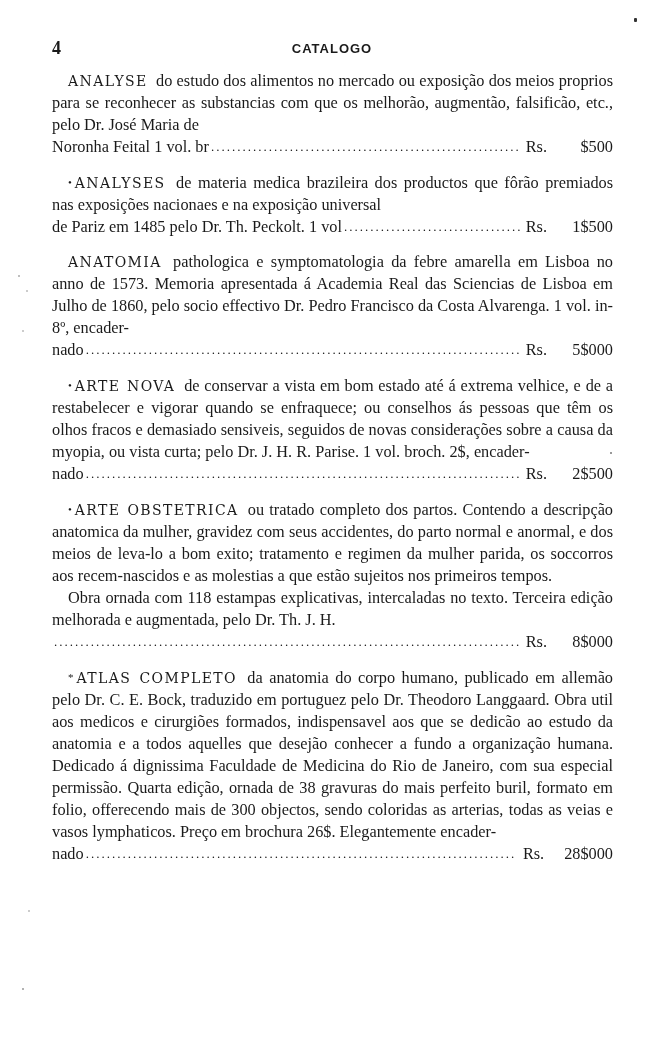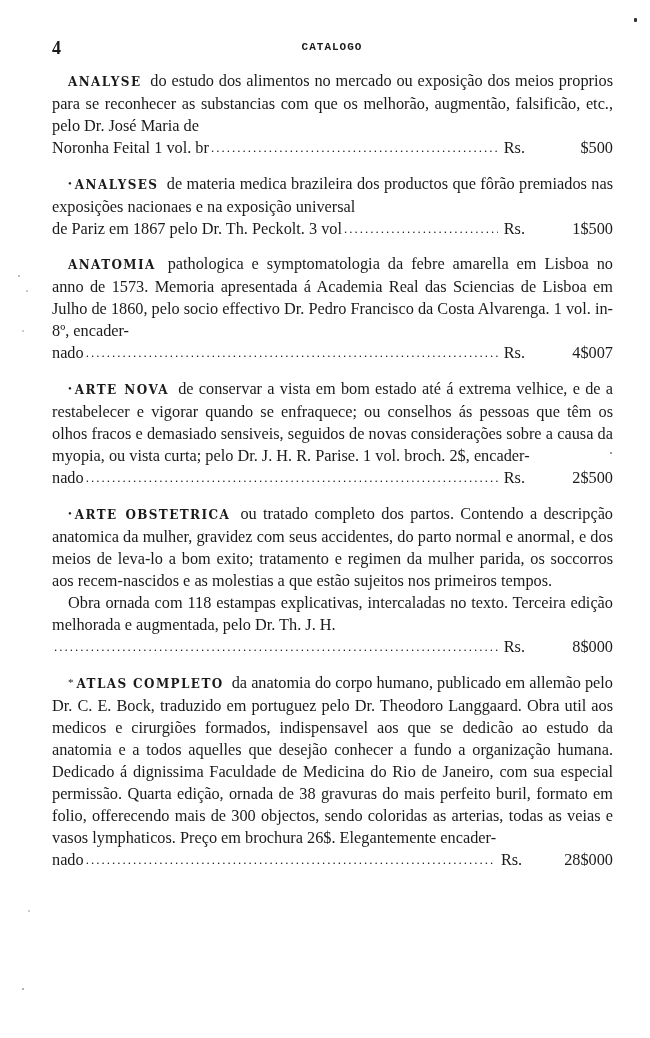--- a/index.html
+++ b/index.html
@@ -29,22 +29,22 @@
       font-family: "Liberation Serif", serif;
       font-weight: bold;
       font-size: 18px;
     }
     .running-title {
       position: absolute;
       left: 0;
       right: 0;
       top: 3px;
       text-align: center;
-      font-family: Liberation Mono, monospace;
-      font-size: 11px;
+      font-family: Liberation Sans, sans-serif;
+      font-size: 13px;
       letter-spacing: 1px;
       font-weight: bold;
     }
     .body-text {
       position: absolute;
       top: 70px;
       left: 52px;
       width: 561px;
       font-family: "Liberation Serif", serif;
       font-size: 16.3px;
@@ -62,22 +62,22 @@
     .entry p.continuation {
       text-indent: 16px;
     }
     .star {
       font-size: 11px;
       vertical-align: 2px;
       margin-right: 3px;
     }
     .headword {
       font-family: "DejaVu Serif", serif;
-      font-weight: bold;
-      font-size: 12px;
+      font-weight: normal;
+      font-size: 14px;
       letter-spacing: 1.4px;
       margin-right: 4px;
     }
     .price-line {
       display: flex;
       align-items: flex-end;
       text-indent: 0;
     }
     .price-line .lead {
       white-space: nowrap;
@@ -94,21 +94,20 @@
       content: "..............................................................................................................................................................................";
     }
     .price-line .rs {
       white-space: nowrap;
       margin-right: 20px;
     }
     .price-line .amount {
       white-space: nowrap;
       min-width: 46px;
       text-align: right;
-      margin-left: 22px;
     }
     .speck {
       position: absolute;
       width: 2px;
       height: 2px;
       background: #777;
       border-radius: 1px;
     }
   </style>
 </head>
@@ -127,34 +126,34 @@
       <span class="lead">Noronha Feital 1 vol. br</span>
       <span class="dots"></span>
       <span class="rs">Rs.</span>
       <span class="amount">$500</span>
     </div>
   </div>
 
   <div class="entry">
     <p><span class="star">•</span><span class="headword">ANALYSES</span> <span>de materia medica brazileira dos productos que fôrão premiados nas exposições nacionaes e na exposição universal</span></p>
     <div class="price-line">
-      <span class="lead">de Pariz em 1867 pelo Dr. Th. Peckolt. 3 vol</span>
+      <span class="lead">de Pariz em 1485 pelo Dr. Th. Peckolt. 1 vol</span>
       <span class="dots"></span>
       <span class="rs">Rs.</span>
       <span class="amount">1$500</span>
     </div>
   </div>
 
   <div class="entry">
     <p><span class="headword">ANATOMIA</span> <span>pathologica e symptomatologia da febre amarella em Lisboa no anno de 1573. Memoria apresentada á Academia Real das Sciencias de Lisboa em Julho de 1860, pelo socio effectivo Dr. Pedro Francisco da Costa Alvarenga. 1 vol. in-8º, encader-</span></p>
     <div class="price-line">
       <span class="lead">nado</span>
       <span class="dots"></span>
       <span class="rs">Rs.</span>
-      <span class="amount">4$007</span>
+      <span class="amount">5$000</span>
     </div>
   </div>
 
   <div class="entry">
     <p><span class="star">•</span><span class="headword">ARTE NOVA</span> <span>de conservar a vista em bom estado até á extrema velhice, e de a restabelecer e vigorar quando se enfraquece; ou conselhos ás pessoas que têm os olhos fracos e demasiado sensiveis, seguidos de novas considerações sobre a causa da myopia, ou vista curta; pelo Dr. J. H. R. Parise. 1 vol. broch. 2$, encader-</span></p>
     <div class="price-line">
       <span class="lead">nado</span>
       <span class="dots"></span>
       <span class="rs">Rs.</span>
       <span class="amount">2$500</span>

